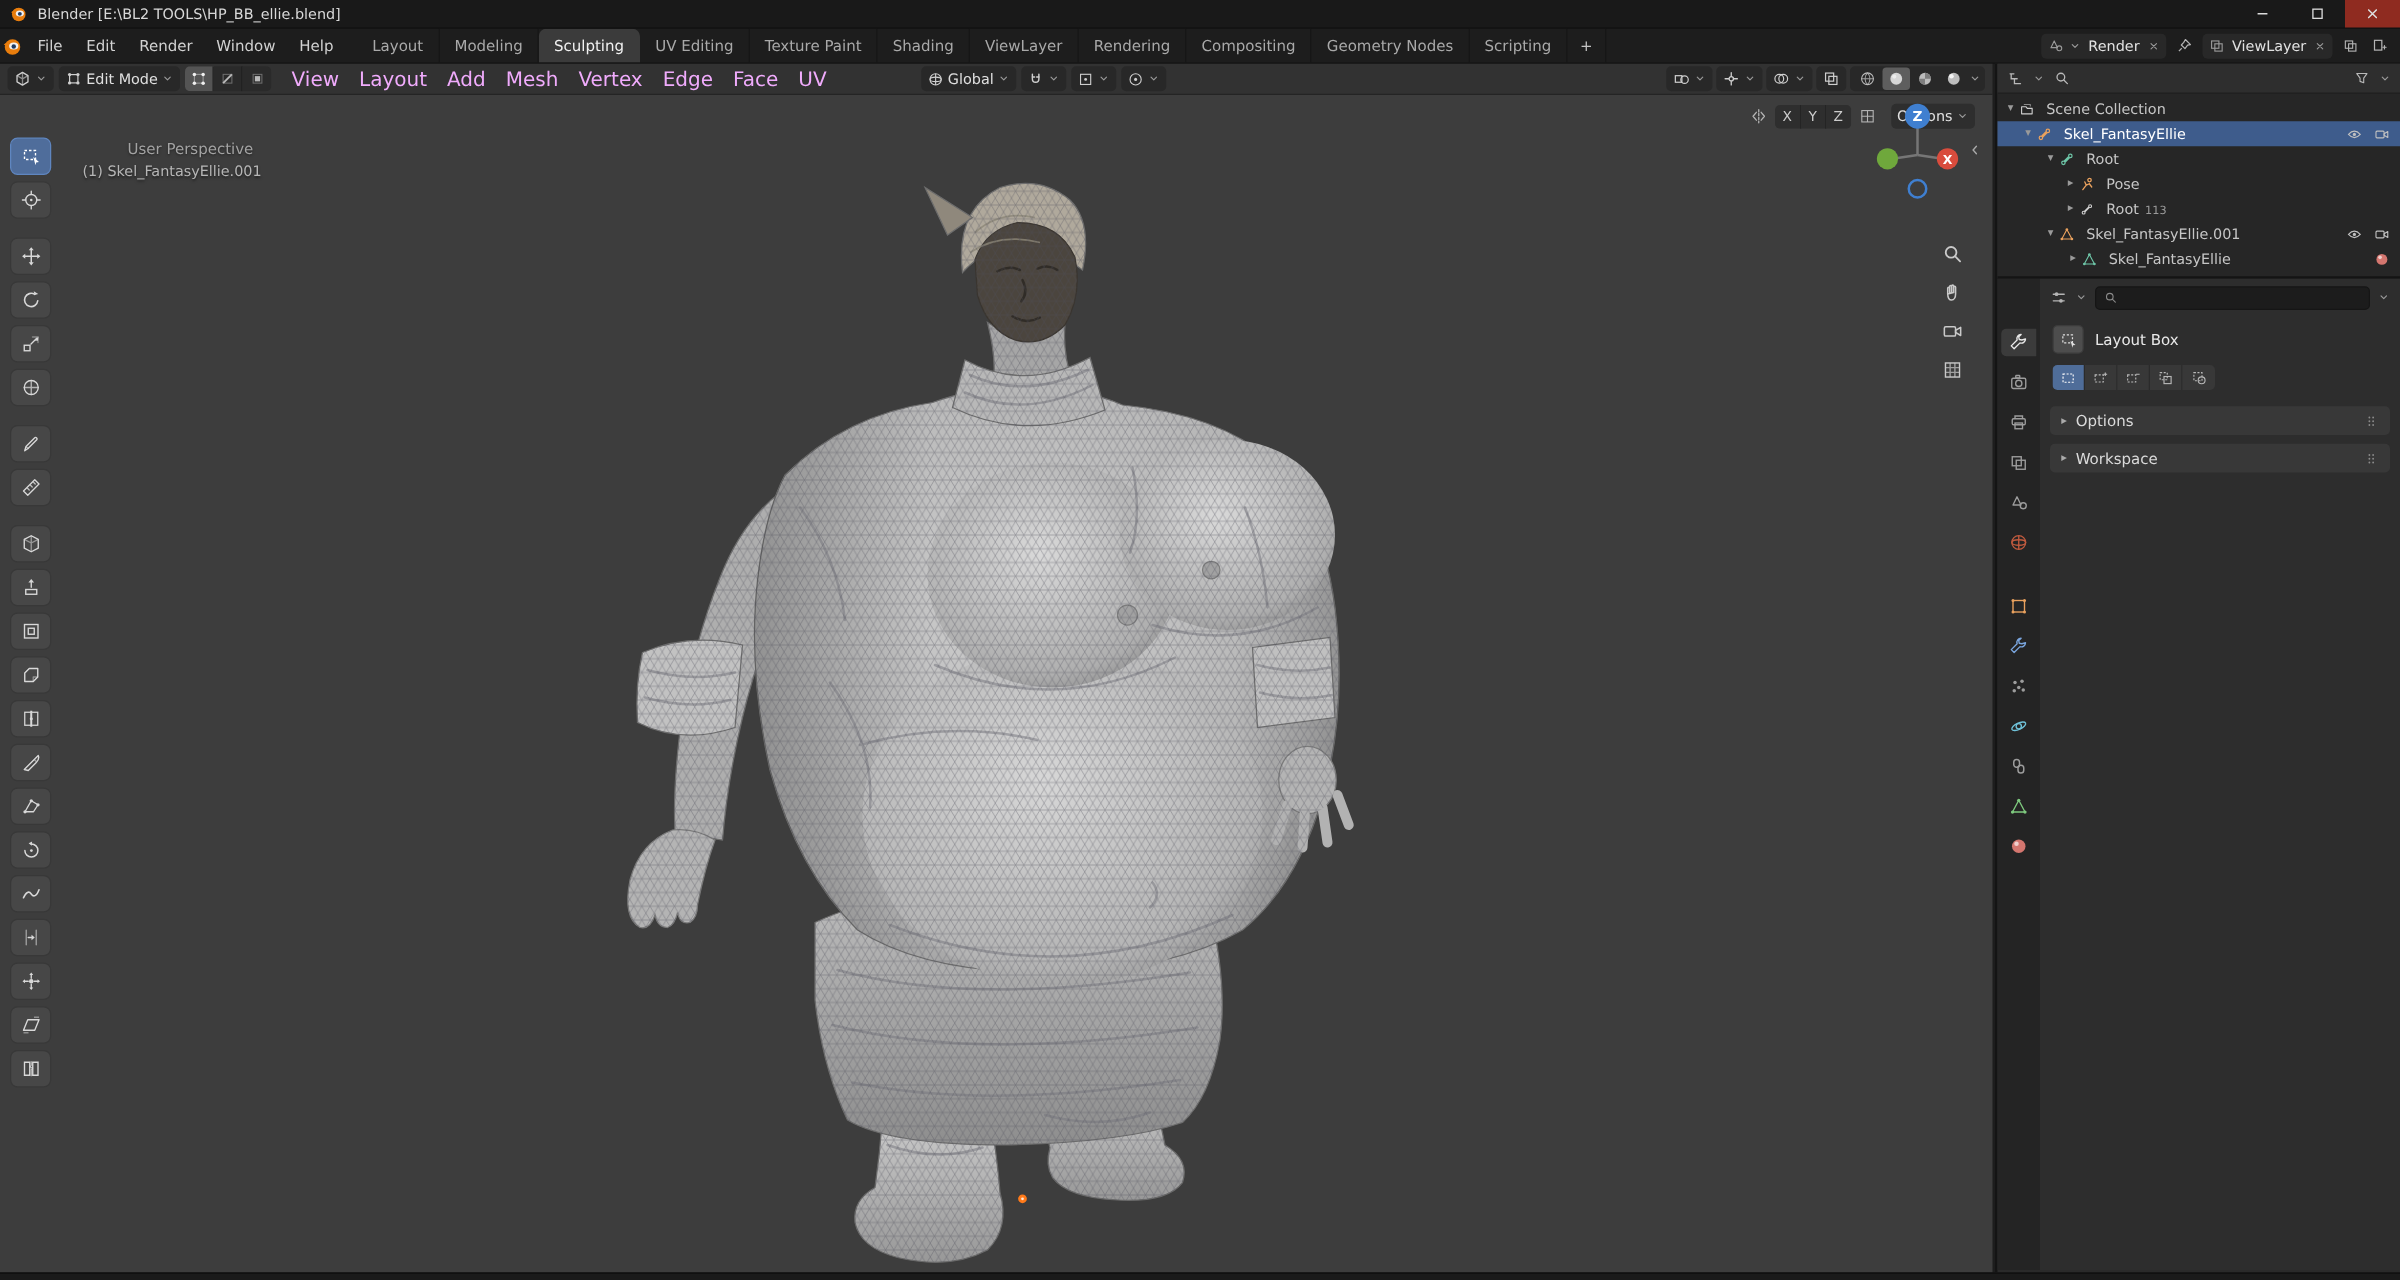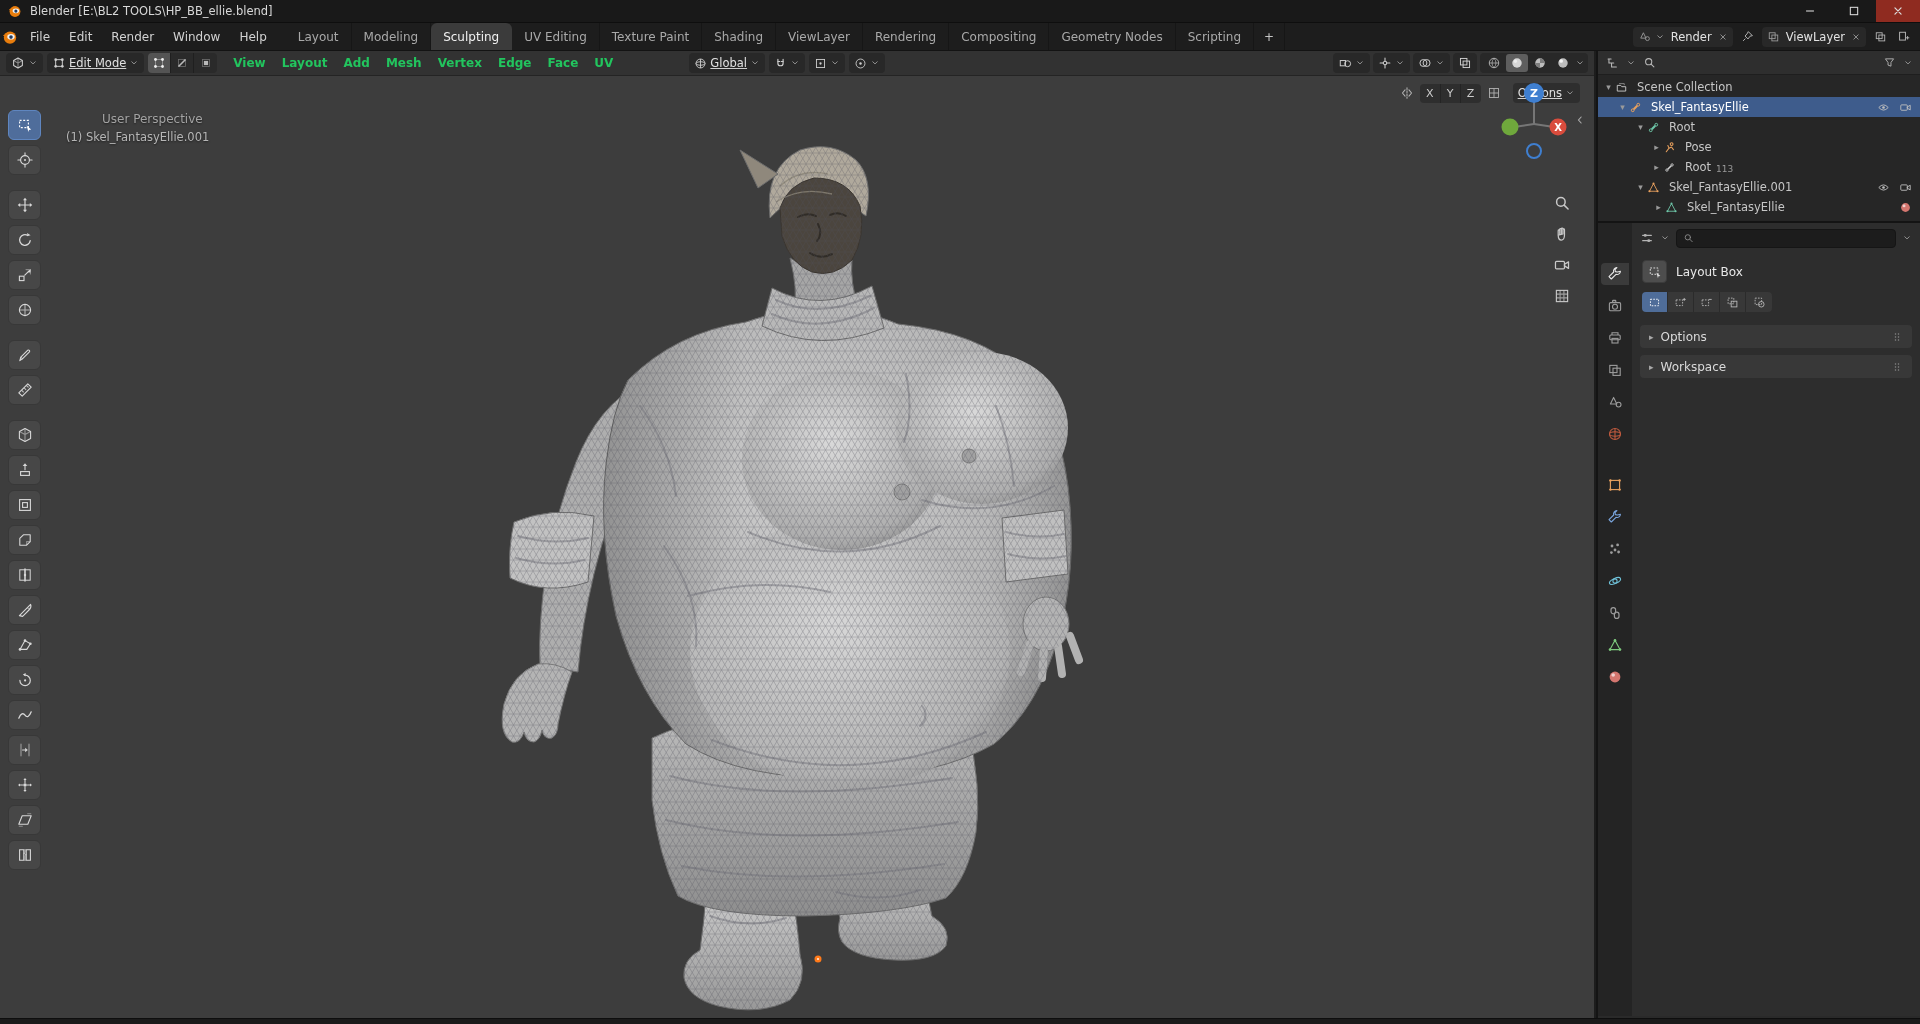--- a/index.html
+++ b/index.html
@@ -25,28 +25,28 @@
   .tab{display:flex;align-items:center;padding:0 12px;font-size:12px;color:#a9a9a9;border-right:1px solid #161616;white-space:nowrap;}
   .tab.active{background:#3b3b3b;color:#f1f1f1;border-radius:6px 6px 0 0;border-right-color:transparent;}
   .tab.add{color:#c4c4c4;padding:0 10px;}
   .topbar-right{margin-left:auto;display:flex;align-items:center;gap:6px;padding-right:8px;}
   .selector{display:flex;align-items:center;gap:4px;background:#282828;border-radius:4px;height:20px;padding:0 5px;}
   .sel-lbl{font-size:11.5px;color:#e2e2e2;padding:0 2px;white-space:nowrap;}
   .icbtn{display:flex;align-items:center;justify-content:center;color:#b4b4b4;padding:2px;}
 
   
   .vheader{position:absolute;top:51px;left:0;width:1594px;height:25px;background:#323232;display:flex;align-items:center;gap:4px;padding:0 6px;border-bottom:1px solid #242424;}
-  .pill{display:flex;align-items:center;gap:3px;background:#282828;border-radius:4px;height:20px;padding:0 5px;white-space:nowrap;text-decoration:underline;}
+  .pill{display:flex;align-items:center;gap:3px;background:#282828;border-radius:4px;height:20px;padding:0 5px;white-space:nowrap;}
   .pill .lbl{font-size:11.5px;color:#e0e0e0;}
   .trio{display:flex;border-radius:4px;overflow:hidden;}
   .tb3{width:23px;height:20px;display:flex;align-items:center;justify-content:center;background:#2a2a2a;color:#b9b9b9;border-right:1px solid #1f1f1f;}
   .tb3:last-child{border-right:none;}
   .tb3.active{background:#545454;color:#f0f0f0;}
   .vmenus{display:flex;margin-left:4px;}
-  .vmenu{padding:3px 8px;font-size:12px;color:#22c55e;border-radius:3px;white-space:nowrap;font-weight:bold;}
+  .vmenu{padding:3px 8px;font-size:16px;color:#f0abfc;border-radius:3px;white-space:nowrap;}
   .hright{margin-left:auto;display:flex;align-items:center;gap:3px;}
   .shadepill{display:flex;align-items:center;background:#282828;border-radius:4px;height:20px;padding:0 3px;gap:1px;}
   .shbtn{width:22px;height:18px;display:flex;align-items:center;justify-content:center;border-radius:3px;color:#bdbdbd;}
   .shbtn.active{background:#5e5e5e;color:#ececec;}
 
   
   .viewport{position:absolute;top:76px;left:0;width:1594px;height:942px;background:#3d3d3d;overflow:hidden;}
   .model-svg{position:absolute;inset:0;}
   .vp-label1{position:absolute;left:66px;top:36px;font-size:12px;color:#a3a3a3;text-shadow:0 1px 2px rgba(0,0,0,.5);margin-left:36px;}
   .vp-label2{position:absolute;left:66px;top:54px;font-size:11.5px;color:#b6b6b6;text-shadow:0 1px 2px rgba(0,0,0,.5);}

